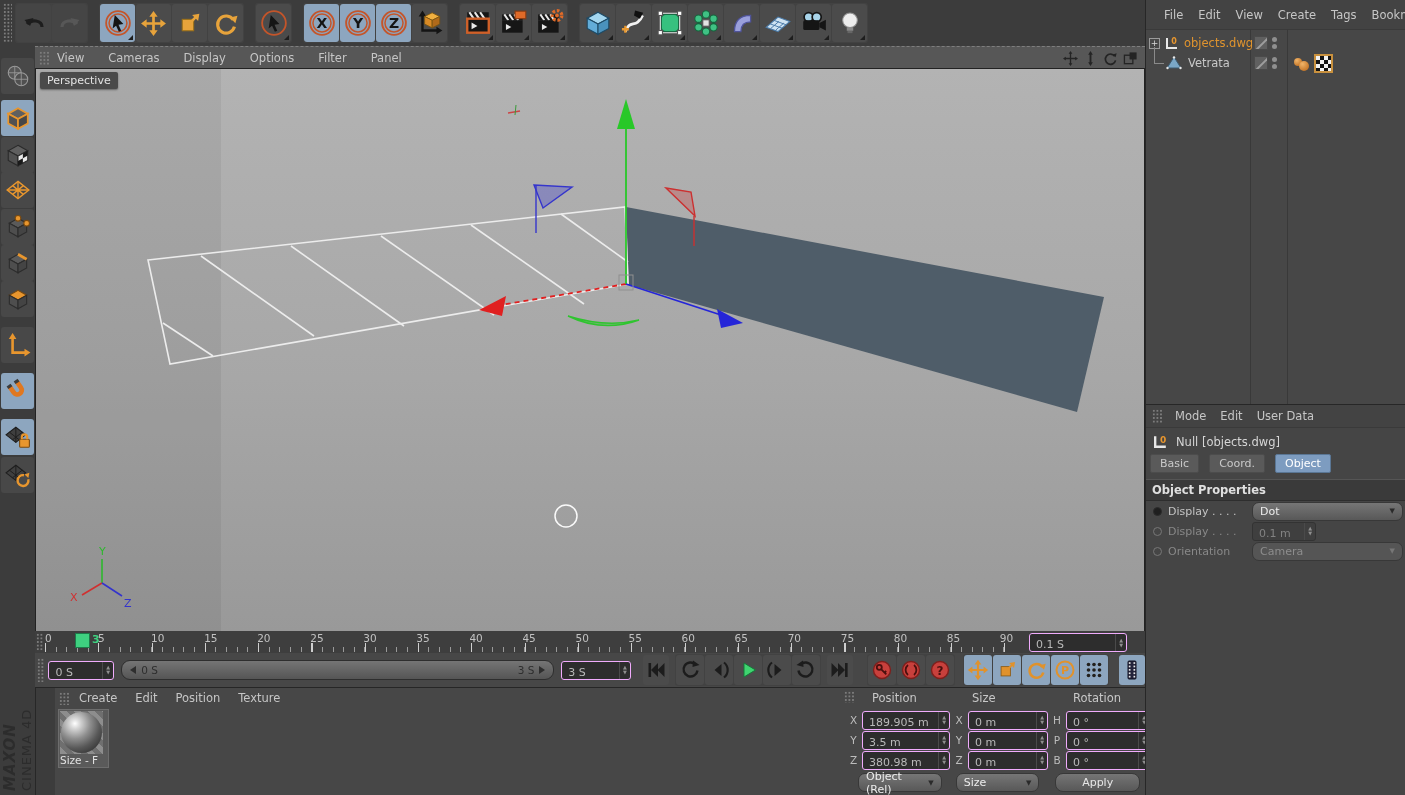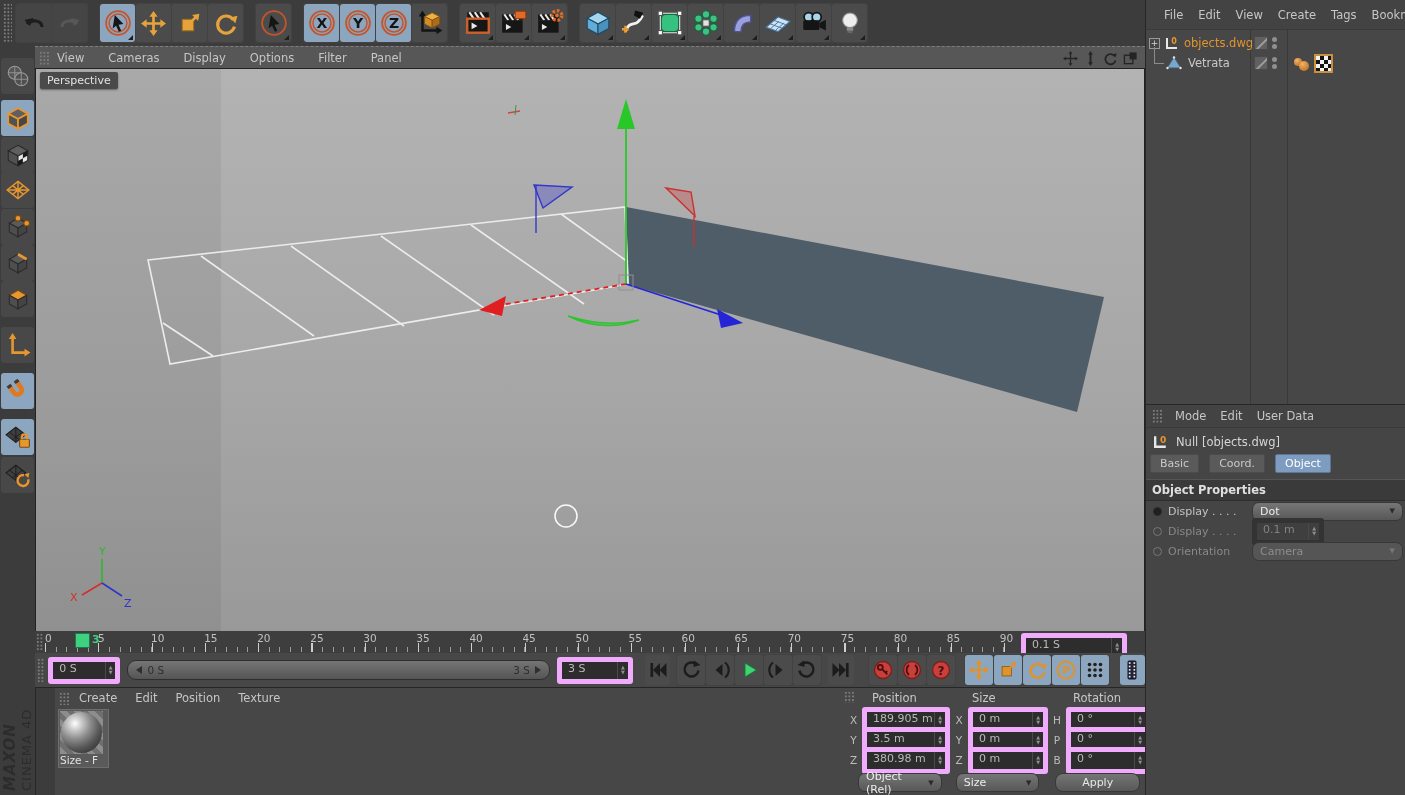--- a/index.html
+++ b/index.html
@@ -38,21 +38,21 @@
   #ruler{position:absolute;left:35px;top:631px;width:1110px;height:22px;background:#3e3e3e;border-bottom:1px solid #262626;}
   #ruler .vgrip{position:absolute;left:1px;top:2px;width:8px;height:18px;}
   #rnums{position:absolute;left:10px;right:92px;top:1px;display:flex;}
   .rnum{flex:1;text-align:left;color:#c2c2c2;font-size:10.5px;}
   #ticks-minor{position:absolute;left:10px;width:965px;bottom:1px;height:5px;background:repeating-linear-gradient(to right,#9a9a9a 0 1px,transparent 1px 10.65px);}
   #ticks-major{position:absolute;left:10px;width:965px;bottom:1px;height:9px;background:repeating-linear-gradient(to right,#cfcfcf 0 1px,transparent 1px 53.3px);}
   #playhead{position:absolute;left:40px;top:2px;width:13px;height:13px;background:#3ed180;border:1px solid #1d7a4a;}
   #playhead-label{position:absolute;left:57px;top:2px;color:#3ed180;font-size:11px;font-weight:bold;}
   #rate-field{position:absolute;right:18px;top:2px;width:90px;}
   
-  .fld{background:#2d2d2d;border:5px solid #f0abfc;border-radius:3px;color:#b9b9b9;font-size:11px;height:17px;display:flex;align-items:flex-start;padding:0 0 0 6px;}
+  .fld{background:#2d2d2d;border:1px solid #f0abfc;border-radius:3px;color:#b9b9b9;font-size:11px;height:17px;display:flex;align-items:flex-end;padding:0 0 0 6px;}
   .fld .val{flex:1;white-space:nowrap;overflow:hidden;}
   .step{display:inline-block;border-left:1px solid #4a4a4a;padding:0 3px;align-self:stretch;display:flex;flex-direction:column;justify-content:center;}
   .step::before{content:"▲";font-size:5px;line-height:5px;color:#8f8f8f;}
   .step::after{content:"▼";font-size:5px;line-height:5px;color:#8f8f8f;}
   .dd{background:linear-gradient(#767676,#585858);border:1px solid #383838;border-radius:7px;height:17px;display:flex;align-items:center;padding:0 7px;color:#ececec;font-size:11px;}
   .dd::after{content:"▼";font-size:7px;color:#2a2a2a;margin-left:auto;padding-left:6px;}
   .dd.dis{background:#555;color:#8d8d8d;}
   .dd.dis::after{color:#777;}
   
   #transport{position:absolute;left:35px;top:653px;width:1110px;height:35px;background:#474747;border-bottom:1px solid #262626;display:flex;align-items:center;padding-left:2px;box-sizing:border-box;}

